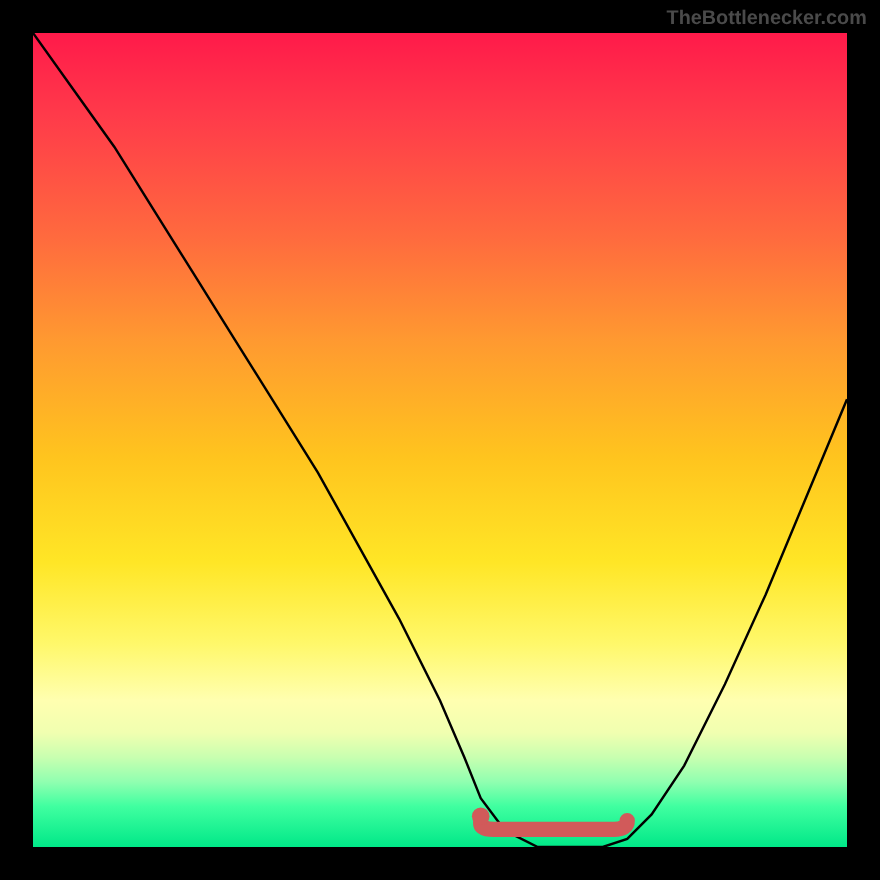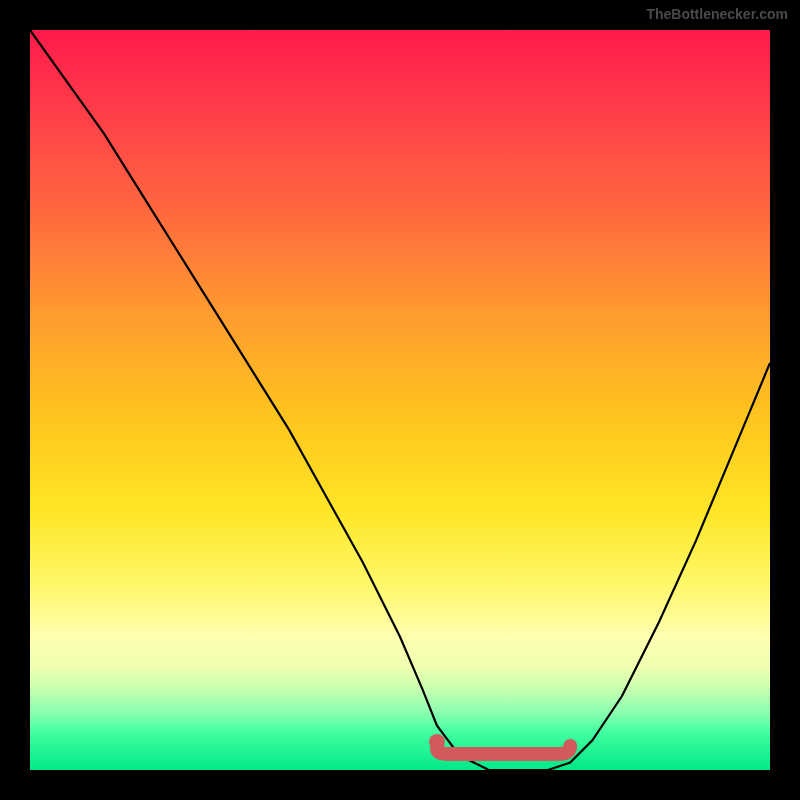--- a/index.html
+++ b/index.html
@@ -9,21 +9,21 @@
     background: #000;
     position: relative;
     font-family: Arial, sans-serif;
     overflow: hidden;
   }
   .watermark {
     position: absolute;
     top: 6px;
     right: 12px;
     color: #4a4a4a;
-    font-size: 14px;
+    font-size: 18px;
     font-weight: bold;
     z-index: 10;
   }
   .plot-area {
     position: absolute;
     left: 30px;
     top: 30px;
     width: 740px;
     height: 740px;
     overflow: hidden;

